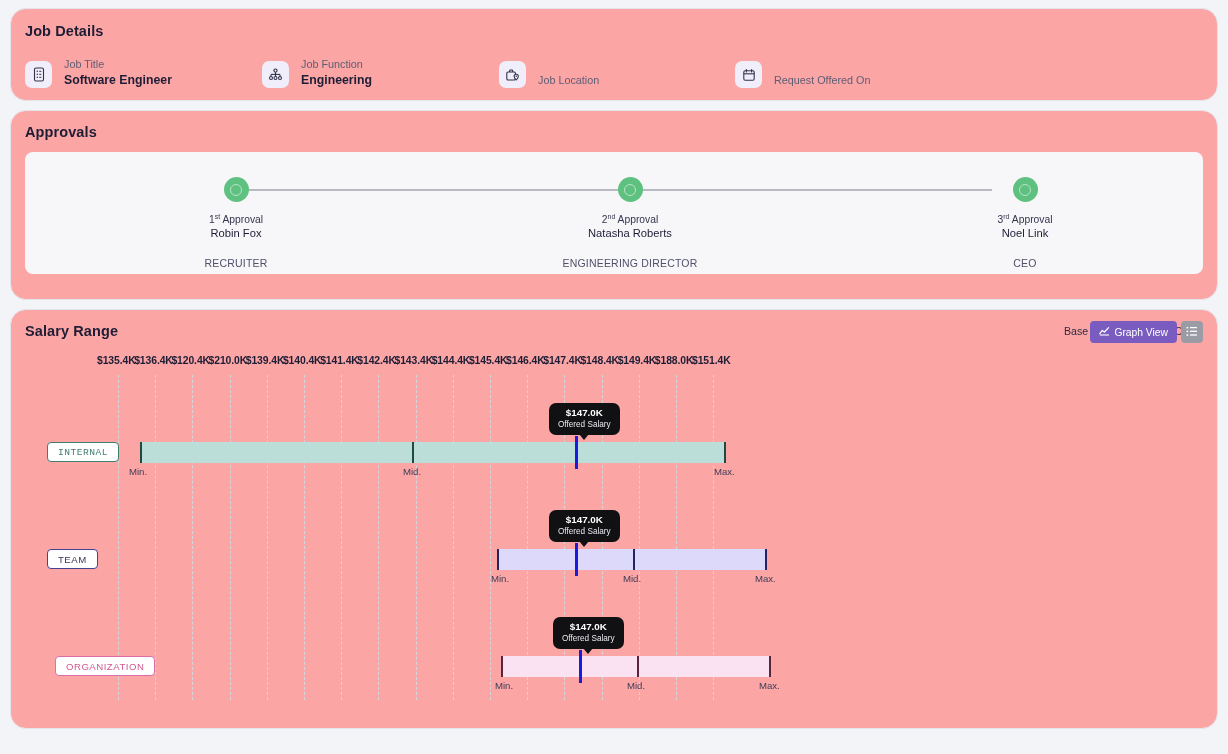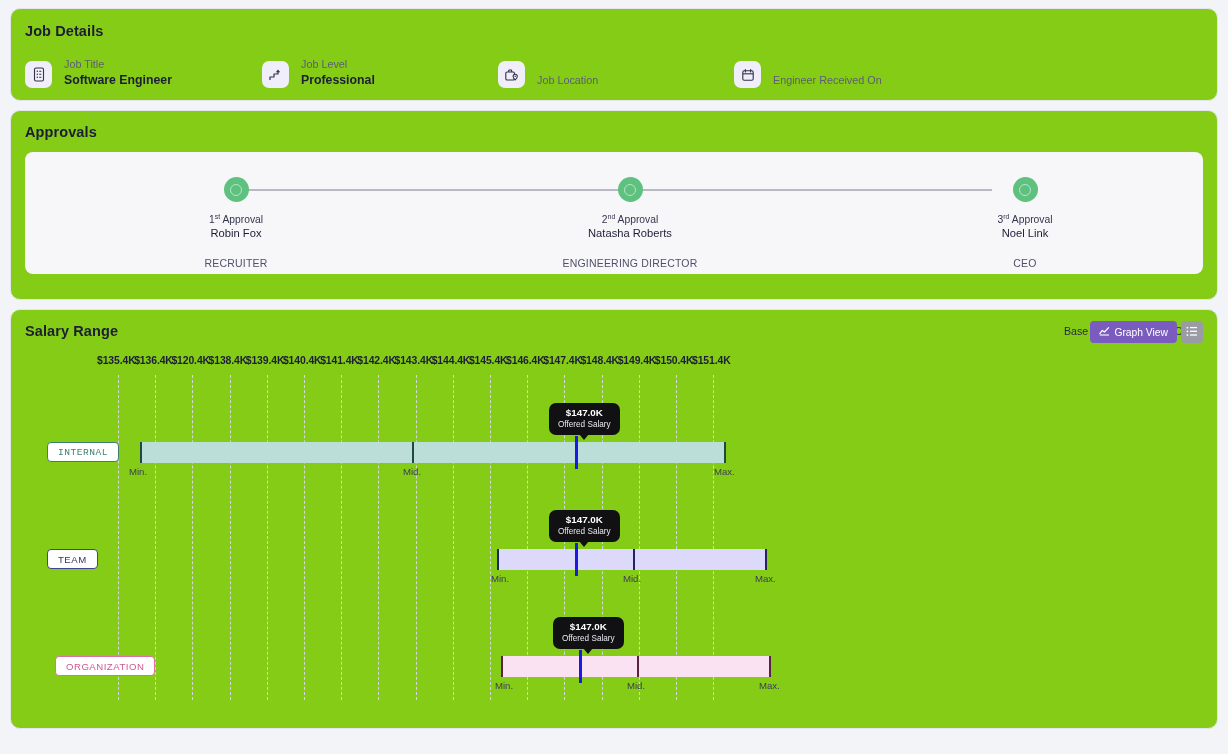--- a/index.html
+++ b/index.html
@@ -6,23 +6,23 @@
   html, body {
     width: 1228px; height: 754px;
     background: #f3f4f7;
     font-family: "Liberation Sans", sans-serif;
     color: #23233c;
     overflow: hidden;
   }
   .page { width: 1228px; height: 754px; padding: 8px 10px 0 10px; }
 
   .card {
-    background: #84cc16;
+    background: #fca5a5;
     border: 1px solid #e4e5ec;
-    border-radius: 10px;
+    border-radius: 16px;
     margin-bottom: 9px;
   }
 
   
   #job-details { padding: 14px 14px 12px 14px; height: 93px; }
   .card-title { font-size: 14.5px; font-weight: bold; color: #1d1d35; letter-spacing: .1px; }
   .jd-row { display: flex; margin-top: 17px; }
   .jd-item { display: flex; align-items: flex-end; }
   .jd-item.w1 { width: 237px; }
   .jd-item.w2 { width: 237px; }
@@ -147,33 +147,40 @@
               <line x1="7.2" y1="7.3" x2="9.3" y2="7.3" stroke="#32324a" stroke-width="1"></line>
               <line x1="7.2" y1="10.3" x2="9.3" y2="10.3" stroke="#32324a" stroke-width="1"></line>
             </svg>
         </div>
         <div class="jd-txt">
           <div class="jd-label">Job Title</div>
           <div class="jd-value">Software Engineer</div>
         </div>
       </div>
 
-
-      <div class="jd-item w3">
+      <div class="jd-item w2">
         <div class="jd-icon">
           <svg width="15" height="14" viewBox="0 0 15 14">
-              <path d="M2 12 L2 9 L6 9 L6 6 L10 6 L10 3" fill="none" stroke="#32324a" stroke-width="1.2" stroke-linejoin="round"></path>
-              <path d="M10 1.5 L12.2 4.2 L7.8 4.2 Z" fill="#32324a"></path>
+              <circle cx="7.5" cy="2.6" r="1.6" fill="none" stroke="#32324a" stroke-width="1.1"></circle>
+              <line x1="7.5" y1="4.2" x2="7.5" y2="6.4" stroke="#32324a" stroke-width="1.1"></line>
+              <line x1="3" y1="6.4" x2="12" y2="6.4" stroke="#32324a" stroke-width="1.1"></line>
+              <line x1="3" y1="6.4" x2="3" y2="8.4" stroke="#32324a" stroke-width="1.1"></line>
+              <line x1="7.5" y1="6.4" x2="7.5" y2="8.4" stroke="#32324a" stroke-width="1.1"></line>
+              <line x1="12" y1="6.4" x2="12" y2="8.4" stroke="#32324a" stroke-width="1.1"></line>
+              <circle cx="3" cy="10" r="1.5" fill="none" stroke="#32324a" stroke-width="1.1"></circle>
+              <circle cx="7.5" cy="10" r="1.5" fill="none" stroke="#32324a" stroke-width="1.1"></circle>
+              <circle cx="12" cy="10" r="1.5" fill="none" stroke="#32324a" stroke-width="1.1"></circle>
             </svg>
         </div>
         <div class="jd-txt">
-          <div class="jd-label">Job Level</div>
-          <div class="jd-value">Professional</div>
-        </div>
-      </div>
+          <div class="jd-label">Job Function</div>
+          <div class="jd-value">Engineering</div>
+        </div>
+      </div>
+
 
       <div class="jd-item w4">
         <div class="jd-icon">
           <svg width="15" height="14" viewBox="0 0 15 14">
               <rect x="1.8" y="4" width="8.6" height="8" rx="1.3" fill="none" stroke="#32324a" stroke-width="1.1"></rect>
               <path d="M4.6 4 V2.9 a.9 .9 0 0 1 .9-.9 h1.3 a.9 .9 0 0 1 .9 .9 V4" fill="none" stroke="#32324a" stroke-width="1.1"></path>
               <path d="M11.2 6.2 a2.1 2.1 0 0 1 2.1 2.1 c0 1.6-2.1 3.6-2.1 3.6 s-2.1-2-2.1-3.6 a2.1 2.1 0 0 1 2.1-2.1 z" fill="#fff" stroke="#32324a" stroke-width="1.1"></path>
               <circle cx="11.2" cy="8.3" r=".8" fill="#32324a"></circle>
             </svg>
         </div>
@@ -186,21 +193,21 @@
       <div class="jd-item w5">
         <div class="jd-icon">
           <svg width="14" height="14" viewBox="0 0 14 14">
               <rect x="1.8" y="2.8" width="10.4" height="9.4" rx="1.4" fill="none" stroke="#32324a" stroke-width="1.1"></rect>
               <line x1="1.8" y1="5.8" x2="12.2" y2="5.8" stroke="#32324a" stroke-width="1.1"></line>
               <line x1="4.4" y1="1.6" x2="4.4" y2="3.9" stroke="#32324a" stroke-width="1.1" stroke-linecap="round"></line>
               <line x1="9.6" y1="1.6" x2="9.6" y2="3.9" stroke="#32324a" stroke-width="1.1" stroke-linecap="round"></line>
             </svg>
         </div>
         <div class="jd-txt">
-          <div class="jd-label">Engineer Received On</div>
+          <div class="jd-label">Request Offered On</div>
           <div class="jd-value"></div>
         </div>
       </div>
 
     </div>
   </div>
 
   <div class="card" id="approvals">
     <div class="card-title">Approvals</div>
     <div class="appr-inner">
@@ -268,21 +275,21 @@
               <rect x="0.6" y="0.9" width="1.6" height="1.6" fill="#fff"></rect>
               <rect x="0.6" y="4.6" width="1.6" height="1.6" fill="#fff"></rect>
               <rect x="0.6" y="8.3" width="1.6" height="1.6" fill="#fff"></rect>
             </svg>
         </span>
       </button>
     </div>
 
     <div class="chart">
 
-      <div class="axis-labels" id="axis-labels"><span>$135.4K</span><span>$136.4K</span><span>$120.4K</span><span>$138.4K</span><span>$139.4K</span><span>$140.4K</span><span>$141.4K</span><span>$142.4K</span><span>$143.4K</span><span>$144.4K</span><span>$145.4K</span><span>$146.4K</span><span>$147.4K</span><span>$148.4K</span><span>$149.4K</span><span>$150.4K</span><span>$151.4K</span></div>
+      <div class="axis-labels" id="axis-labels"><span>$135.4K</span><span>$136.4K</span><span>$120.4K</span><span>$210.0K</span><span>$139.4K</span><span>$140.4K</span><span>$141.4K</span><span>$142.4K</span><span>$143.4K</span><span>$144.4K</span><span>$145.4K</span><span>$146.4K</span><span>$147.4K</span><span>$148.4K</span><span>$149.4K</span><span>$188.0K</span><span>$151.4K</span></div>
 
       <div class="grid" id="gridlines">
           <div class="gl" style="left: 93px;"></div>
           <div class="gl" style="left: 130.2px;"></div>
           <div class="gl" style="left: 167.4px;"></div>
           <div class="gl" style="left: 204.6px;"></div>
           <div class="gl" style="left: 241.8px;"></div>
           <div class="gl" style="left: 279px;"></div>
           <div class="gl" style="left: 316.2px;"></div>
           <div class="gl" style="left: 353.4px;"></div>

